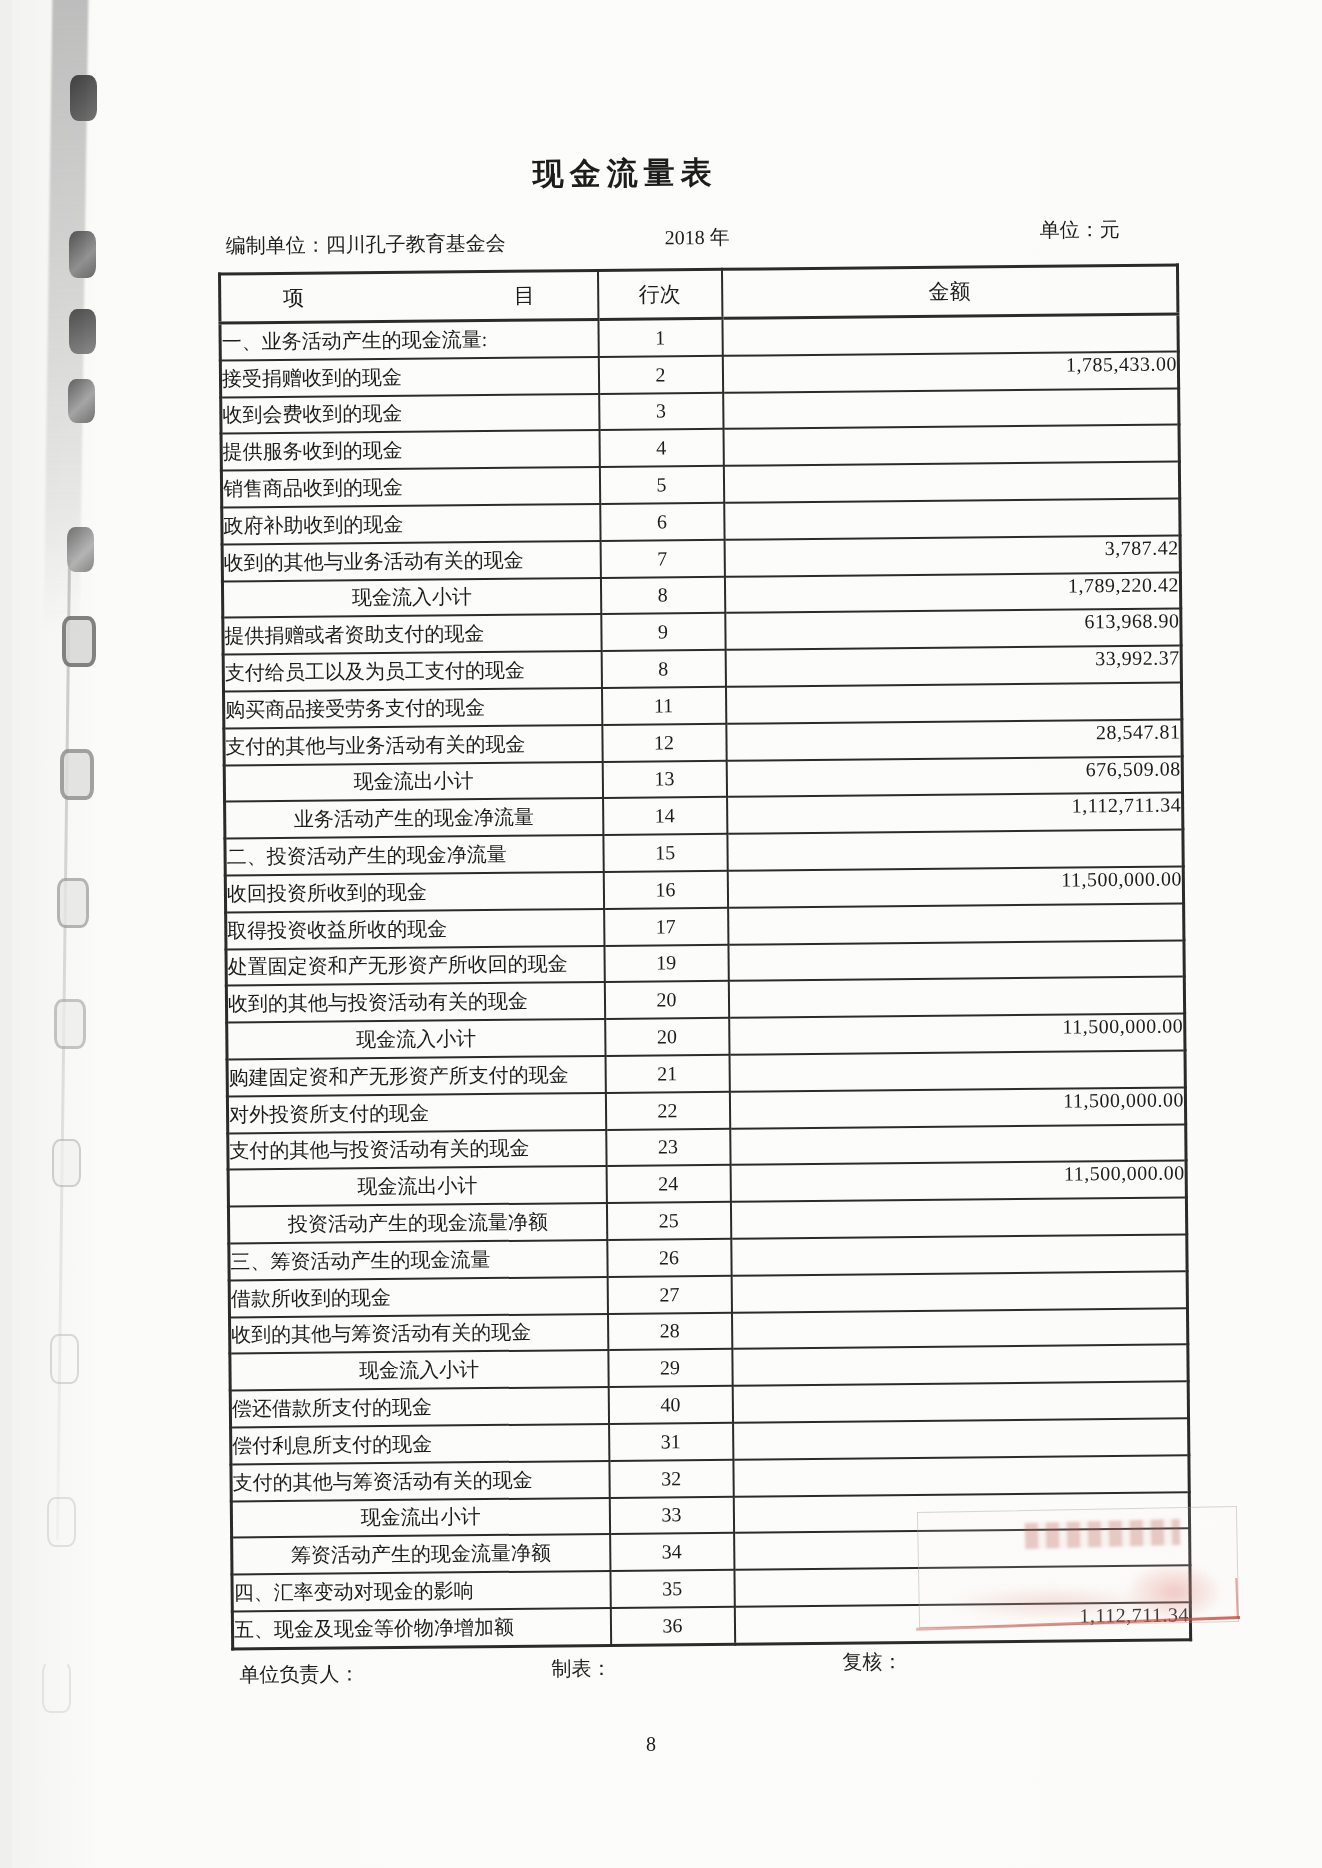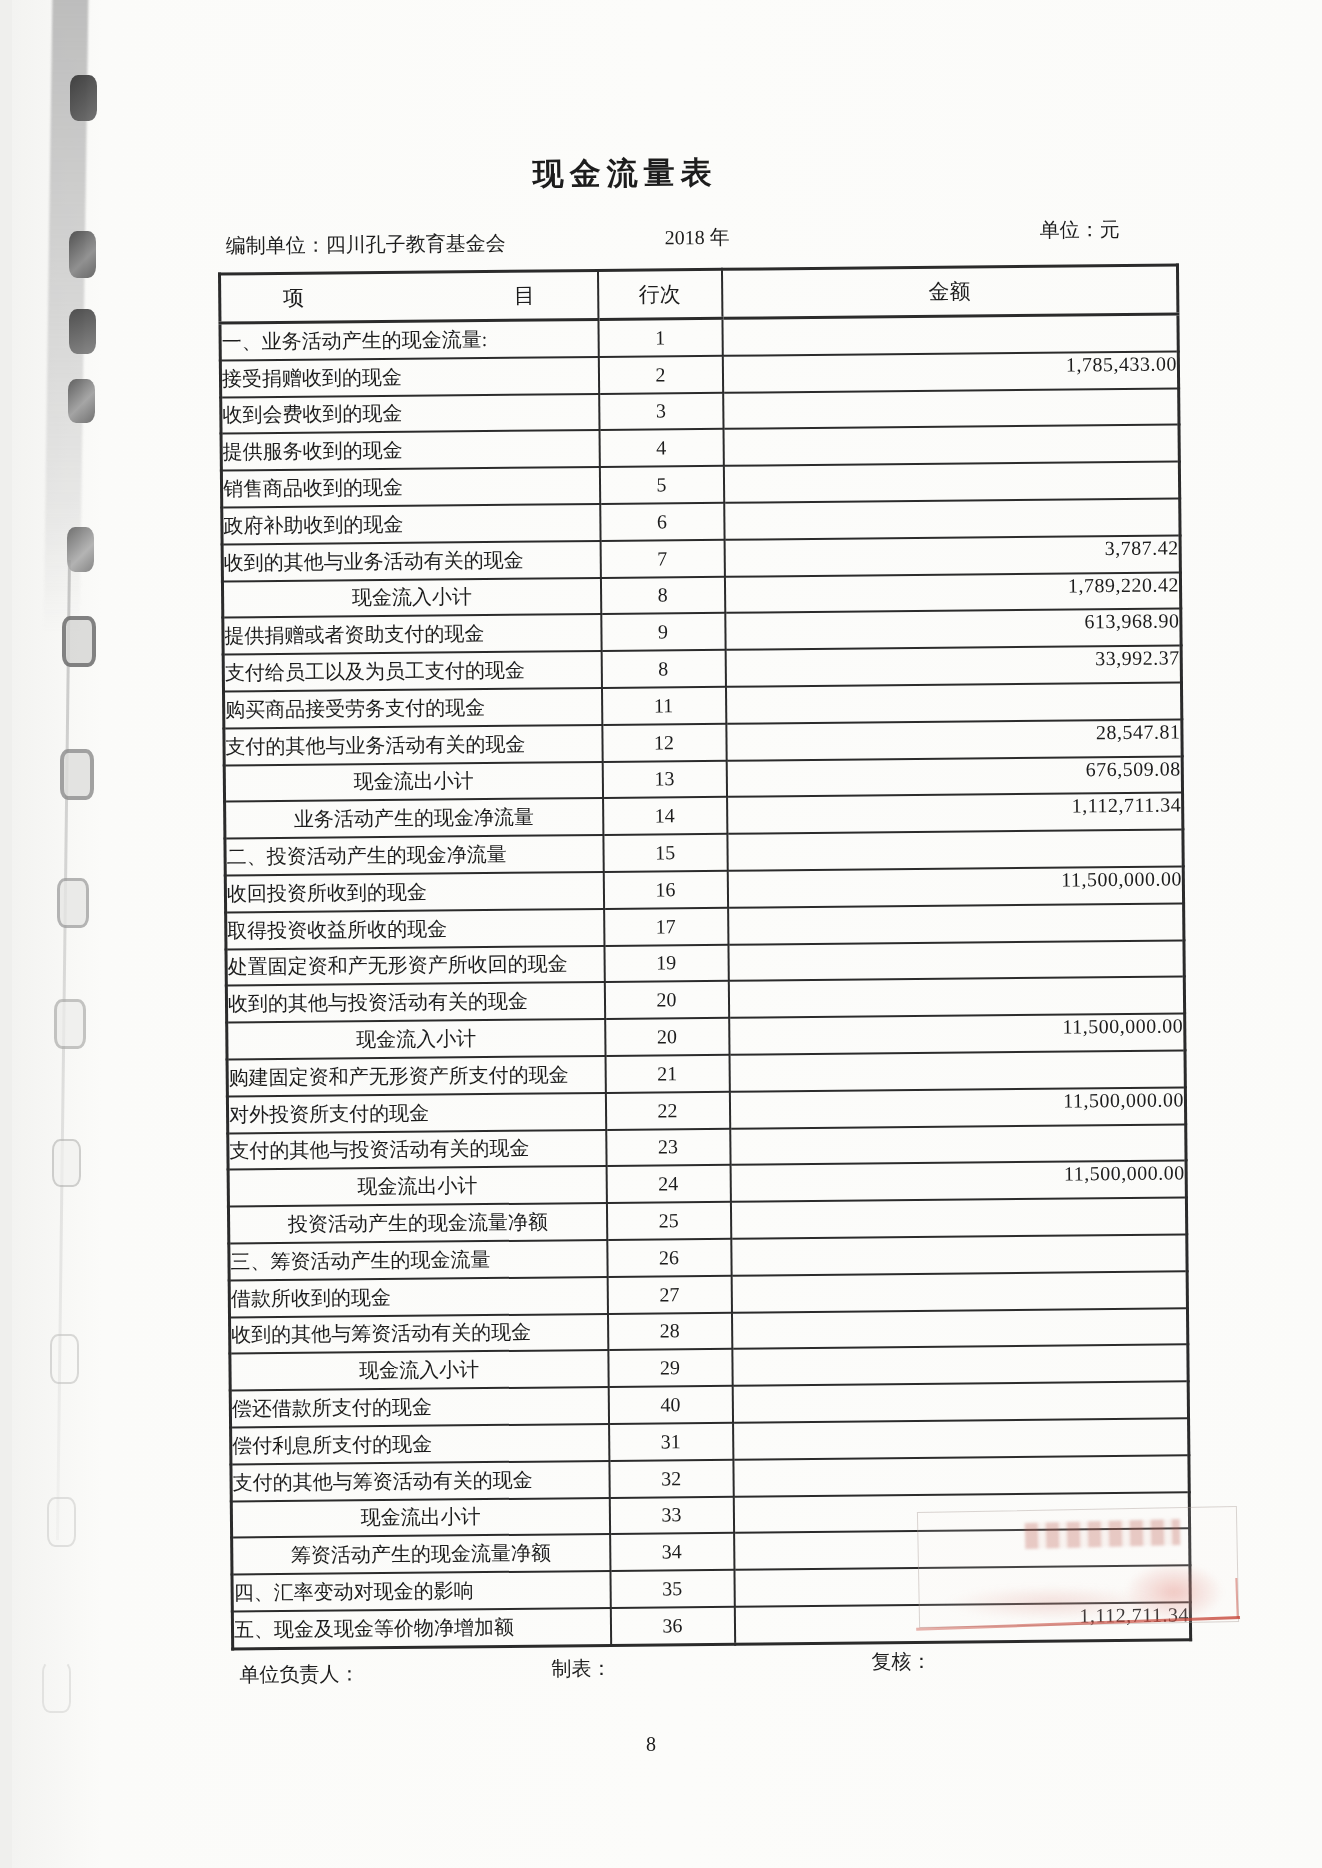--- a/index.html
+++ b/index.html
@@ -53,21 +53,21 @@
     border-bottom-width:3px;white-space:pre;
   }
   table.cft td{height:34.8px;padding:0;overflow:hidden;white-space:nowrap;}
   td.c-item{padding-left:10px;text-align:left;vertical-align:middle;}
   td.c-item.center{text-align:center;padding-left:0;}
   td.c-line{text-align:center;vertical-align:middle;font-size:20px;}
   td.c-amt{text-align:right;vertical-align:top;padding:2px 10px 0 0;letter-spacing:.5px;}
   .footer-row{position:relative;height:30px;margin-top:9px;font-size:20px;}
   .f-resp{position:absolute;left:8px;top:2px;}
   .f-prep{position:absolute;left:320px;top:-1px;}
-  .f-rev{position:absolute;left:640px;top:-5px;}
+  .f-rev{position:absolute;left:611px;top:-5px;}
   .page-number{position:absolute;left:634px;top:1733px;font-size:20px;}
   
   .stamp-box{
     position:absolute;left:906px;top:1509px;width:318px;height:114px;
     border:1.5px solid rgba(160,148,142,.38);background:rgba(255,246,243,.12);
     transform:rotate(-1.1deg);
   }
   .stamp-ghost{
     position:absolute;left:1013px;top:1521px;width:155px;height:26px;
     background:repeating-linear-gradient(90deg,rgba(185,85,72,.30) 0 13px,rgba(185,85,72,.05) 13px 21px);

